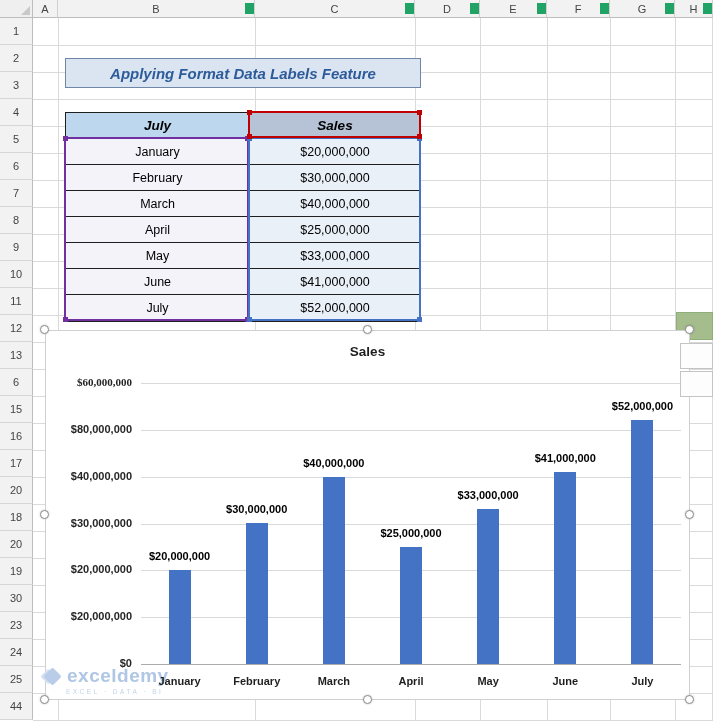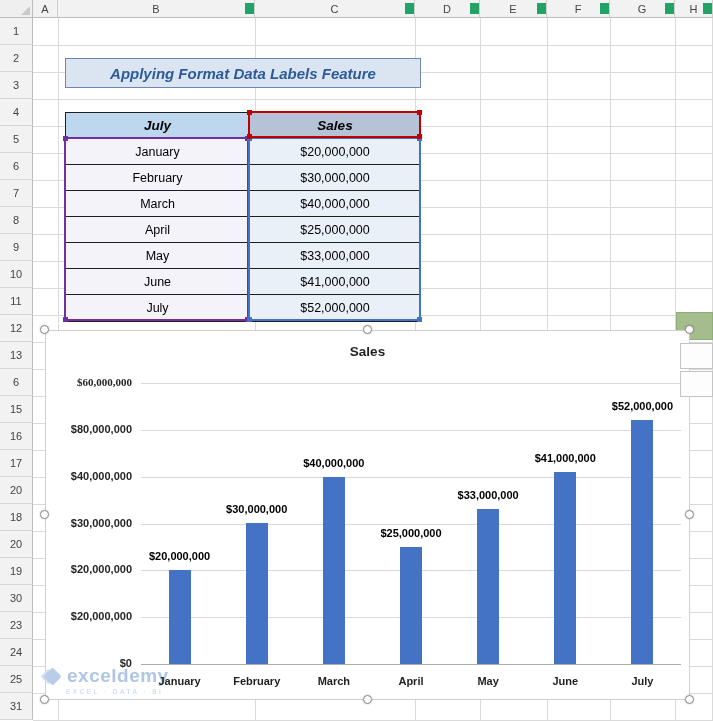--- a/index.html
+++ b/index.html
@@ -110,21 +110,21 @@
       <div class="rh">16</div>
       <div class="rh">17</div>
       <div class="rh">20</div>
       <div class="rh">18</div>
       <div class="rh">20</div>
       <div class="rh">19</div>
       <div class="rh">30</div>
       <div class="rh">23</div>
       <div class="rh">24</div>
       <div class="rh">25</div>
-      <div class="rh">31</div>
+      <div class="rh">44</div>
     </div>
   <div class="gridlayer">
       <div class="vline" style="left: 58px;"></div>
       <div class="vline" style="left: 255px;"></div>
       <div class="vline" style="left: 415px;"></div>
       <div class="vline" style="left: 480px;"></div>
       <div class="vline" style="left: 547px;"></div>
       <div class="vline" style="left: 610px;"></div>
       <div class="vline" style="left: 675px;"></div>
       <div class="vline" style="left: 712px;"></div>

